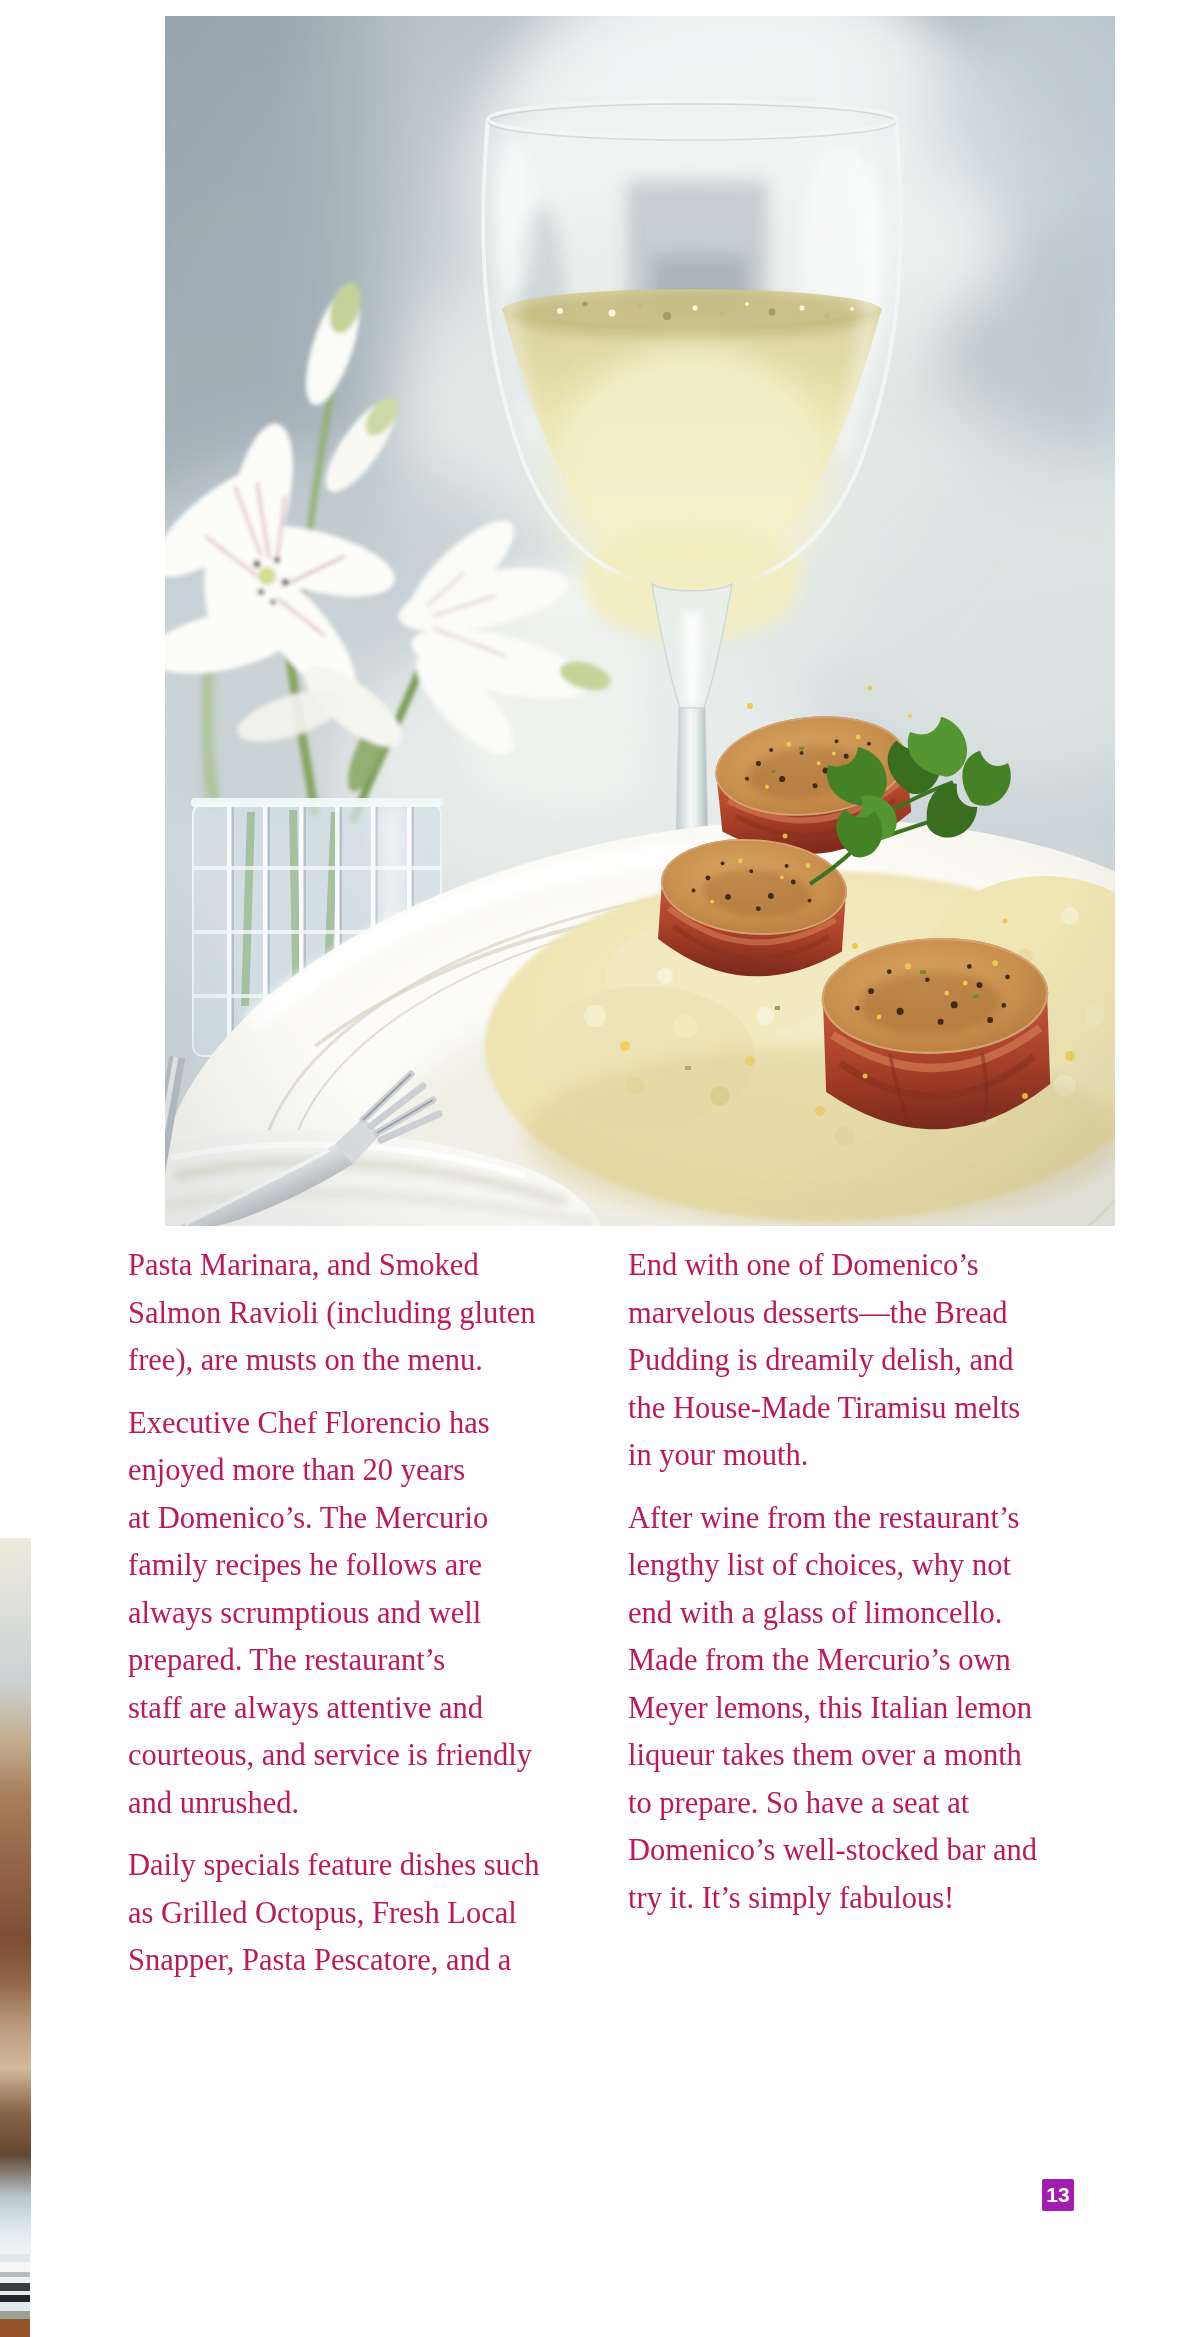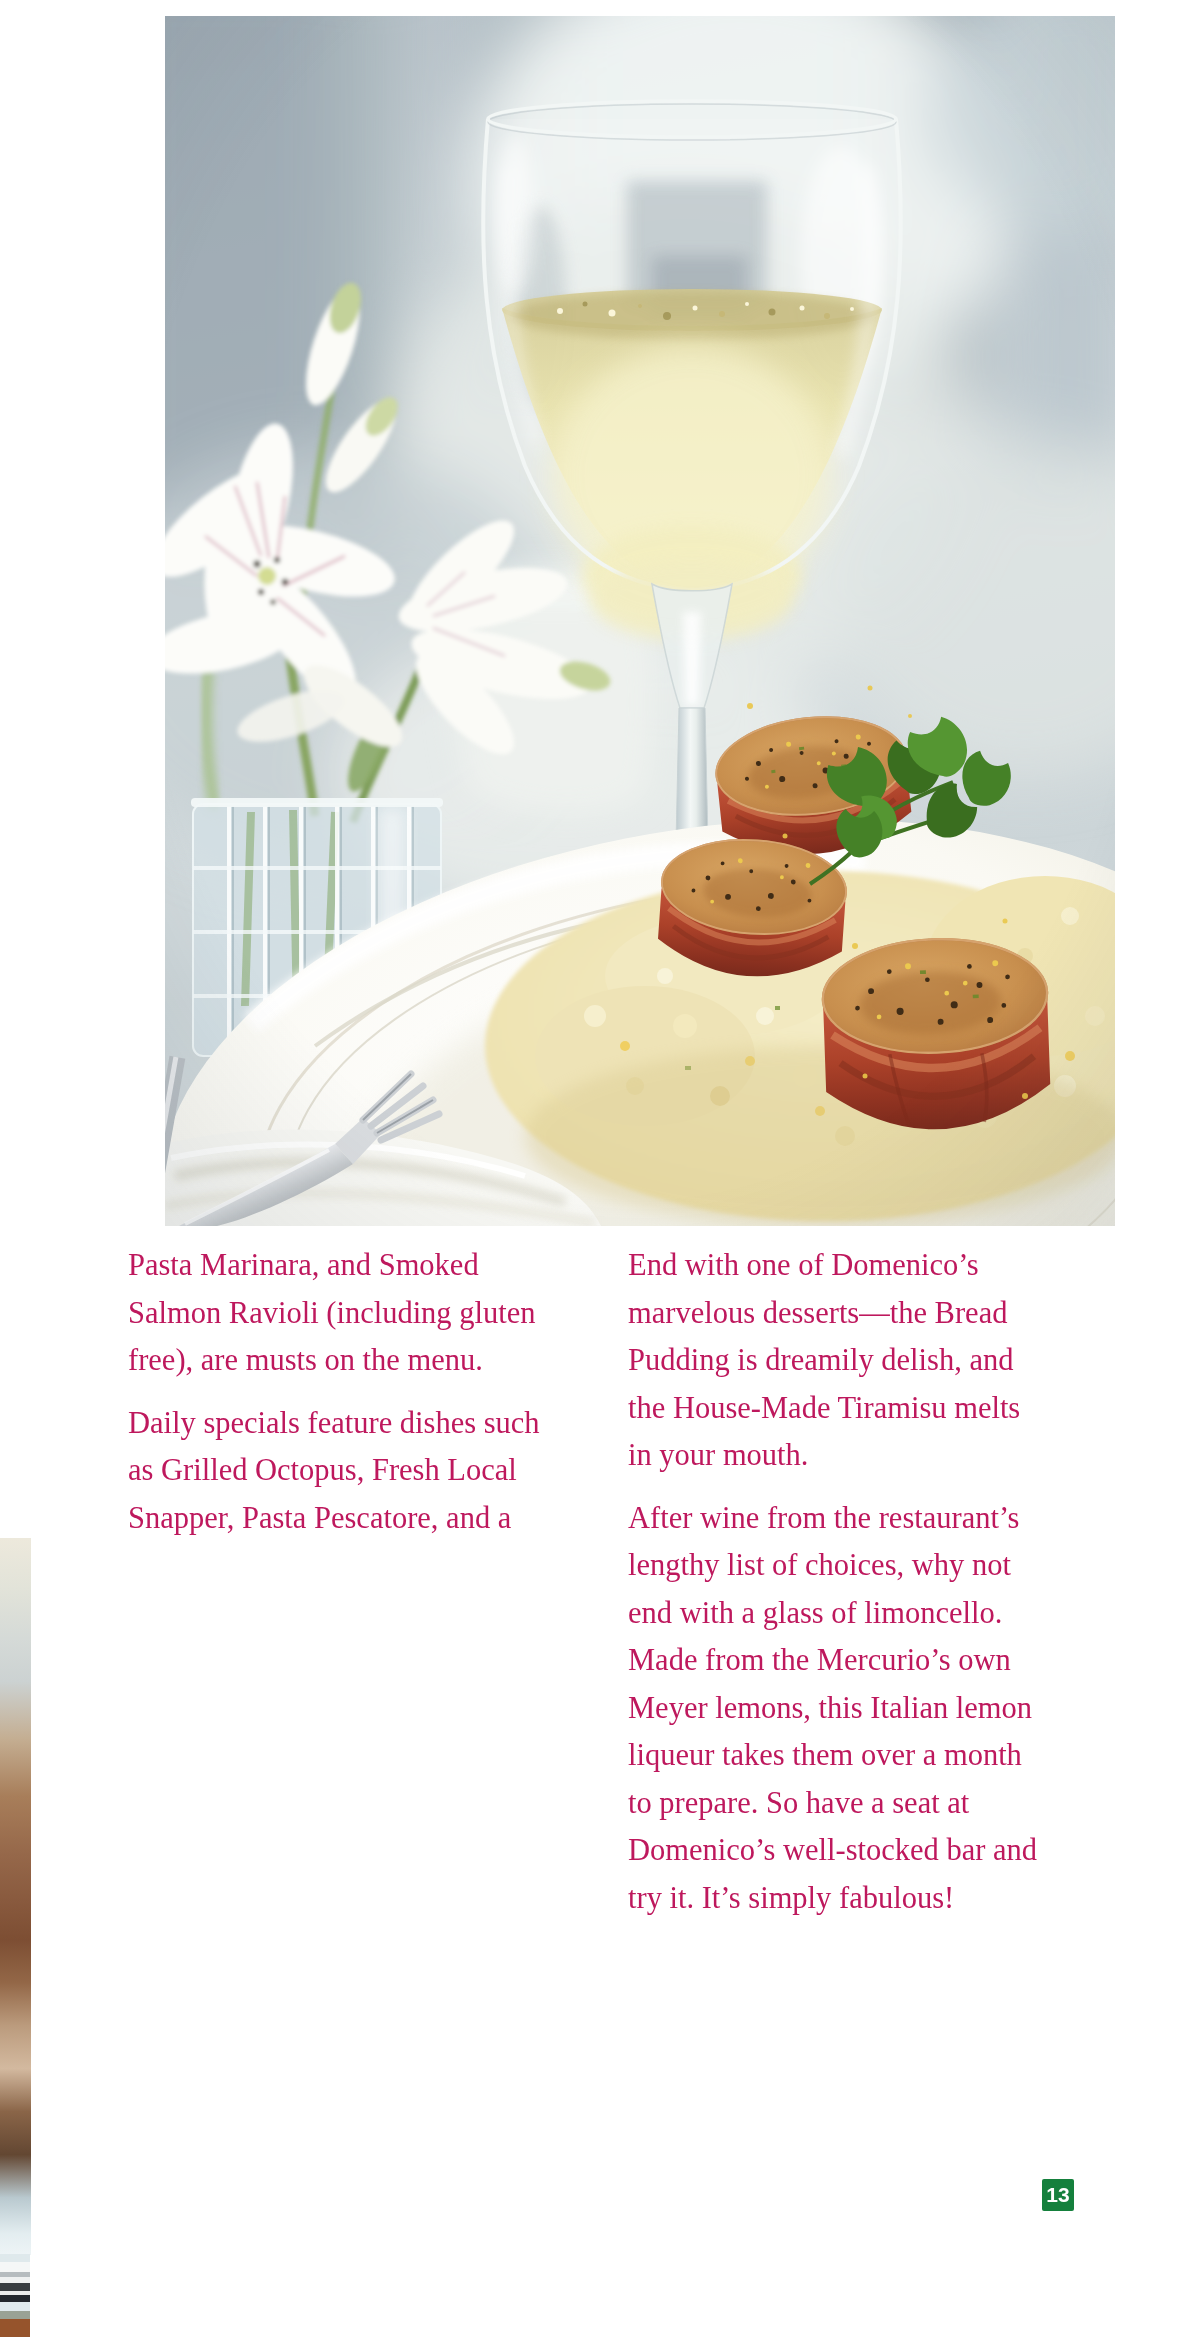--- a/index.html
+++ b/index.html
@@ -471,20 +471,29 @@
   </g>
 
   <rect width="950" height="1210" fill="url(#vigG)"></rect>
 </svg>
 </figure>
 
 <div class="col col-left">
     <p>Pasta Marinara, and Smoked
 Salmon Ravioli (including gluten
 free), are musts on the menu.</p>
+    <p>Executive Chef Florencio has
+enjoyed more than 20 years
+at Domenico’s. The Mercurio
+family recipes he follows are
+always scrumptious and well
+prepared. The restaurant’s
+staff are always attentive and
+courteous, and service is friendly
+and unrushed.</p>
     <p>Daily specials feature dishes such
 as Grilled Octopus, Fresh Local
 Snapper, Pasta Pescatore, and a</p>
   </div>
 
 <div class="col col-right">
     <p>End with one of Domenico’s
 marvelous desserts—the Bread
 Pudding is dreamily delish, and
 the House-Made Tiramisu melts
@@ -493,21 +502,21 @@
 lengthy list of choices, why not
 end with a glass of limoncello.
 Made from the Mercurio’s own
 Meyer lemons, this Italian lemon
 liqueur takes them over a month
 to prepare. So have a seat at
 Domenico’s well-stocked bar and
 try it. It’s simply fabulous!</p>
   </div>
 
-<div class="page-badge" style="background: #15803d;">13</div>
+<div class="page-badge" style="background: #a21caf;">13</div>
 
 <div class="sliver-a"></div>
 <div class="sliver-b">
   <div class="b1"></div>
     <div class="b2"></div>
     <div class="b3"></div>
     <div class="b4"></div>
     <div class="b5"></div>
   <div class="b6"></div>
     <div class="b7"></div>

